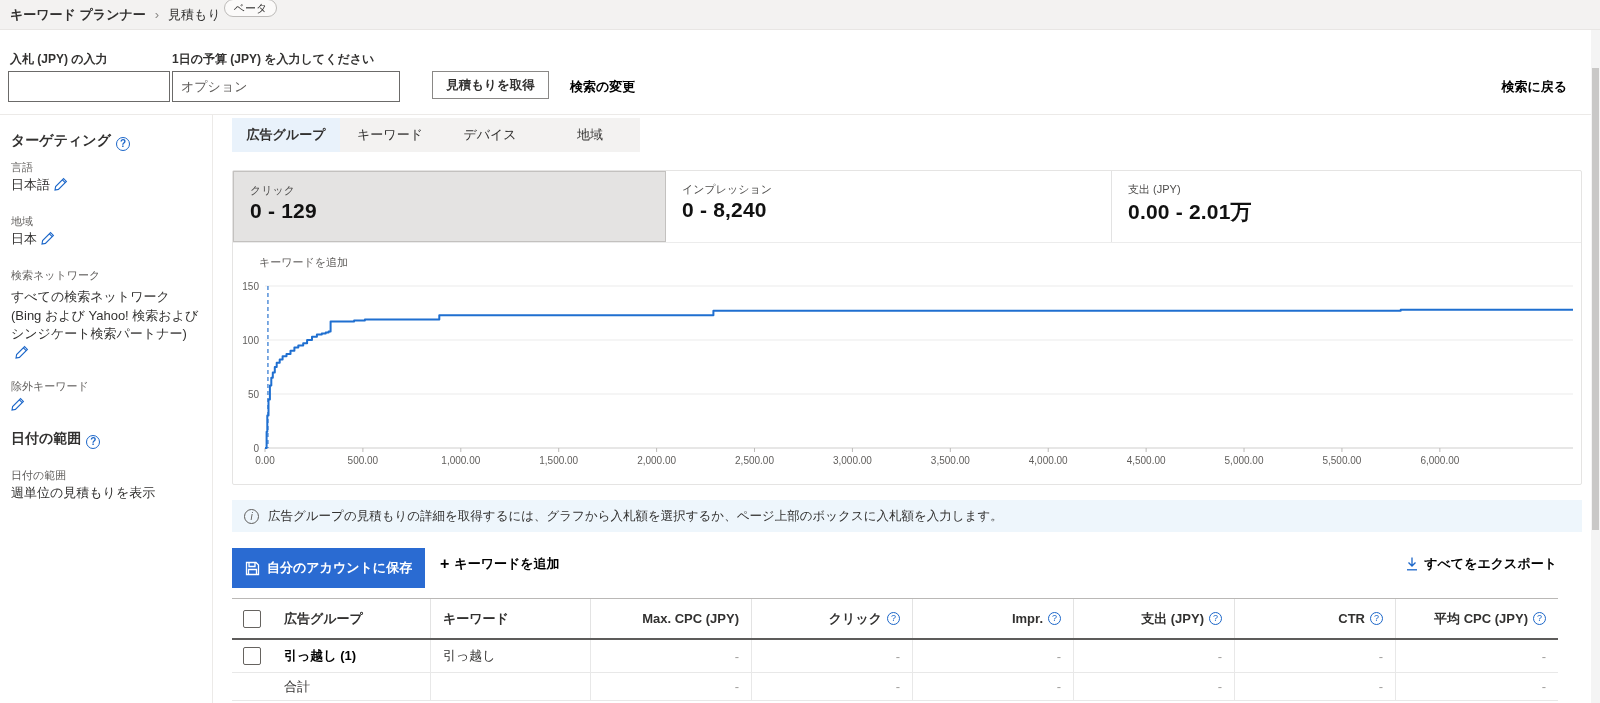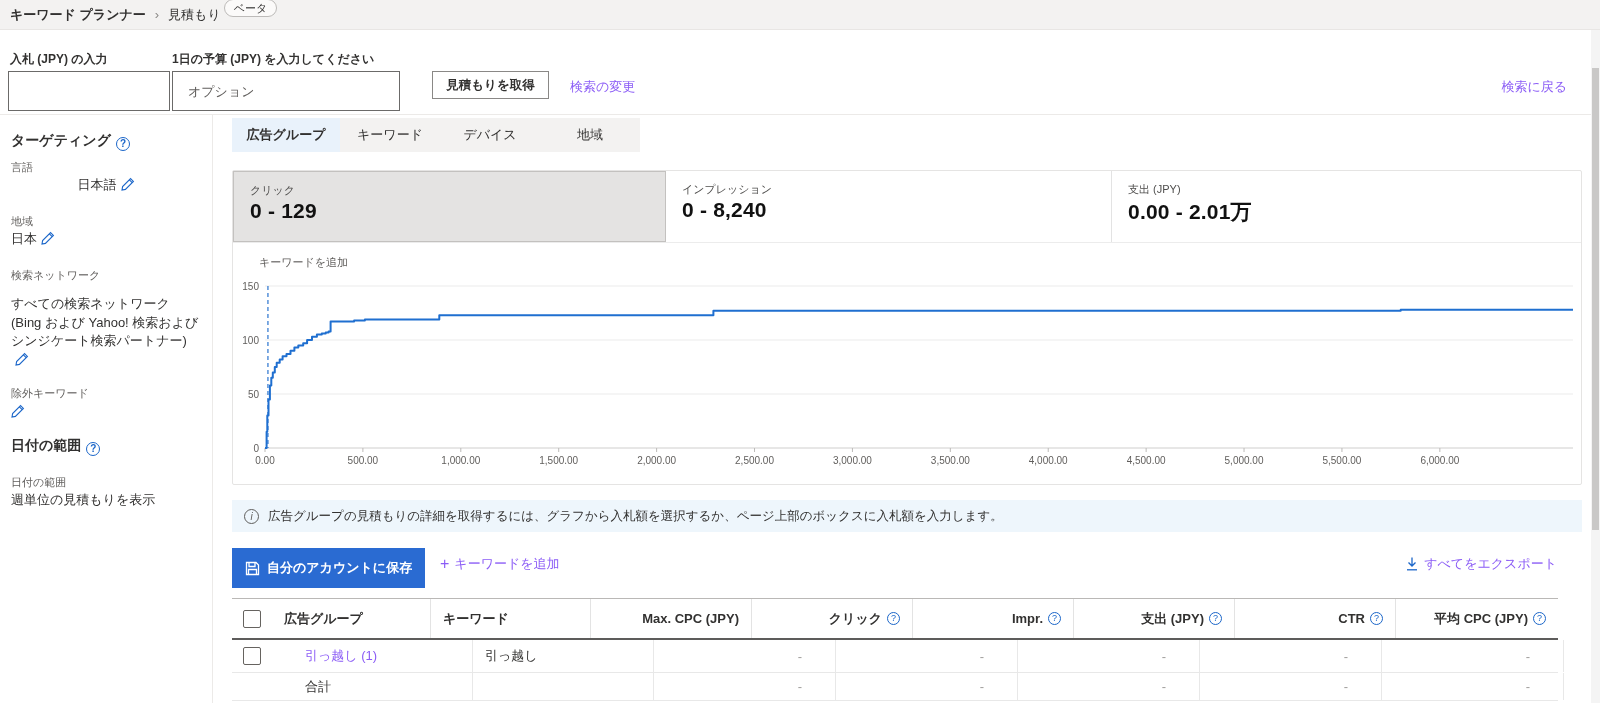--- a/index.html
+++ b/index.html
@@ -1,37 +1,37 @@
 <!DOCTYPE html>
 <html><head>
 <meta charset="utf-8">
 <style>
   * { margin:0; padding:0; box-sizing:border-box; }
   html,body { width:1600px; height:703px; overflow:hidden; background:#fff;
     font-family:"Liberation Sans","DejaVu Sans",sans-serif; font-size:13px; color:#323130; }
-  .link { color:#8b5cf6; cursor:pointer; text-decoration:none; }
+  .link { color:#000000; cursor:pointer; text-decoration:none;font-weight:bold; }
 
   
   #topbar { position:absolute; left:0; top:0; width:1600px; height:30px; background:#f3f2f1;
     border-bottom:1px solid #e8e6e4; display:flex; align-items:center; padding-left:10px; }
   .crumb1 { font-weight:bold; font-size:13px; }
   .crumb-sep { color:#8a8886; margin:0 9px; font-size:13px; }
   .crumb2 { font-size:13px; }
   .beta-badge { display:inline-block; margin-left:3px; transform:translateY(-7px);
     background:#fbfaf9; border:1px solid #bdbbb9; border-radius:9px; height:18px;
     line-height:16px; padding:0 9px; font-size:11px; color:#323130; }
 
   
   #controls { position:absolute; left:0; top:30px; width:1600px; height:85px; background:#fff;
     border-bottom:1px solid #eceae8; }
   .field-label { position:absolute; font-size:12px; font-weight:bold; color:#323130; }
   #bid-label { left:10px; top:21px; }
   #budget-label { left:172px; top:21px; }
-  .txt-input { position:absolute; top:41px; height:40px; border:1px solid #6b6a69;
-    background:#fff; font-size:13px; padding:0 15px; font-family:inherit; }
+  .txt-input { position:absolute; top:41px; height:31px; border:1px solid #6b6a69;
+    background:#fff; font-size:13px; padding:0 8px; font-family:inherit; }
   .txt-input::placeholder { color:#605e5c; opacity:1; }
   #bid-input { left:8px; width:162px; }
   #budget-input { left:172px; width:228px; }
   #get-estimates { position:absolute; left:432px; top:41px; width:117px; height:28px;
     background:#fff; border:1px solid #8a8886; font-weight:bold; font-size:12.5px;
     font-family:inherit; cursor:pointer; color:#323130; }
   #change-search { position:absolute; left:570px; top:48px; font-size:13px; }
   #back-search { position:absolute; right:33px; top:48px; font-size:13px; }
 
   
@@ -79,21 +79,21 @@
     font-family:inherit; display:flex; align-items:center; gap:7px; cursor:pointer; }
   #add-kw { position:absolute; left:440px; top:555px; font-size:13px; }
   .plus-glyph { font-size:16px; margin-right:5px; vertical-align:-1px; }
   #export { position:absolute; right:43px; top:555px; font-size:13px; display:flex;
     align-items:center; gap:6px; }
 
   
   #table { position:absolute; left:232px; top:598px; width:1326px; }
   .t-header { display:flex; height:42px; border-top:1px solid #bab8b6; border-bottom:2px solid #5d5c5b;
     align-items:center; }
-  .t-row { display:flex; height:33px; border-bottom:1px solid #e8e8e8; align-items:center;gap:21px; }
+  .t-row { display:flex; height:33px; border-bottom:1px solid #e8e8e8; align-items:center; }
   .t-row.total { height:28px; }
   .cell { height:100%; display:flex; align-items:center; padding:0 12px; font-size:13px; }
   .cell.head { font-weight:bold; }
   .cell.right { justify-content:flex-end; text-align:right; }
   .cell.bordered { border-left:1px solid #e8e8e8; }
   .t-header .cell.bordered { border-left:1px solid #e3e3e3; }
   .cb-cell { width:40px; flex:0 0 40px; display:flex; align-items:center; justify-content:center; height:100%; }
   .checkbox { width:18px; height:18px; border:1px solid #66635f; border-radius:2px; background:#fff; cursor:pointer; }
   .dash { color:#a19f9d; }
   .t-help { display:inline-block; width:13px; height:13px; border:1px solid #1b66c9; border-radius:50%;
@@ -122,33 +122,33 @@
   <button id="get-estimates">見積もりを取得</button>
   <a class="link" id="change-search">検索の変更</a>
   <a class="link" id="back-search">検索に戻る</a>
 </div>
 
 <div id="sidebar">
   <div class="sb-title" style="margin-top:17px;">
     <span>ターゲティング</span><span class="help-icon"></span>
   </div>
   <div class="sb-label" style="margin-top:9px;">言語</div>
-  <div class="sb-value" style="margin-top:1px;text-align:center;">
+  <div class="sb-value" style="margin-top:1px;">
     <span>日本語</span><svg class="pencil" width="14" height="14" viewBox="0 0 14 14">
         <path d="M9.6 1.6 l2.8 2.8 -8 8 -3.4 0.6 0.6 -3.4 z M8.4 2.8 l2.8 2.8" fill="none" stroke="#1b66c9" stroke-width="1.1"></path>
       </svg>
   </div>
   <div class="sb-label" style="margin-top:19px;">地域</div>
   <div class="sb-value" style="margin-top:1px;">
     <span>日本</span><svg class="pencil" width="14" height="14" viewBox="0 0 14 14">
         <path d="M9.6 1.6 l2.8 2.8 -8 8 -3.4 0.6 0.6 -3.4 z M8.4 2.8 l2.8 2.8" fill="none" stroke="#1b66c9" stroke-width="1.1"></path>
       </svg>
   </div>
   <div class="sb-label" style="margin-top:19px;">検索ネットワーク</div>
-  <div class="sb-value" style="margin-top:12px;">
+  <div class="sb-value" style="margin-top:5px;">
     <span>すべての検索ネットワーク (Bing および Yahoo! 検索およびシンジケート検索パートナー)</span><svg class="pencil" width="14" height="14" viewBox="0 0 14 14">
         <path d="M9.6 1.6 l2.8 2.8 -8 8 -3.4 0.6 0.6 -3.4 z M8.4 2.8 l2.8 2.8" fill="none" stroke="#1b66c9" stroke-width="1.1"></path>
       </svg>
   </div>
   <div class="sb-label" style="margin-top:16px;">除外キーワード</div>
   <div style="margin-top:3px;">
     <svg class="pencil" style="margin-left:0;" width="14" height="14" viewBox="0 0 14 14">
         <path d="M9.6 1.6 l2.8 2.8 -8 8 -3.4 0.6 0.6 -3.4 z M8.4 2.8 l2.8 2.8" fill="none" stroke="#1b66c9" stroke-width="1.1"></path>
       </svg>
   </div>

